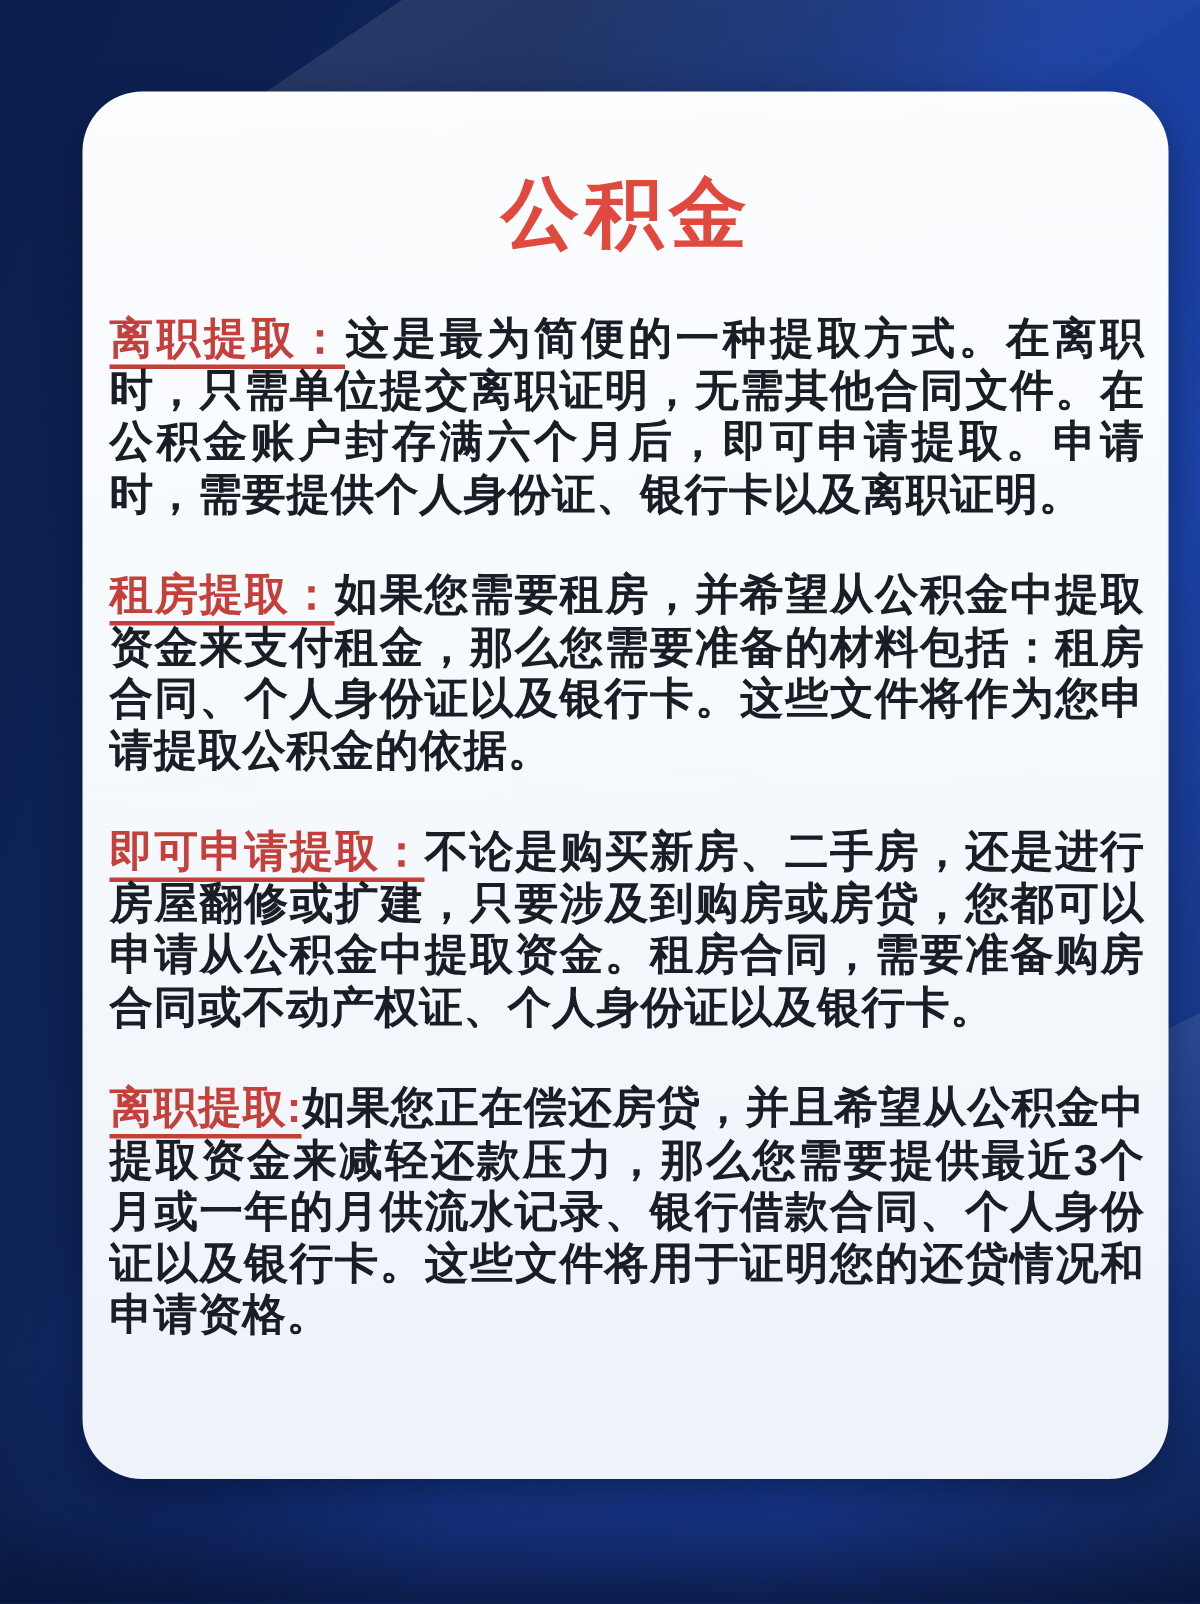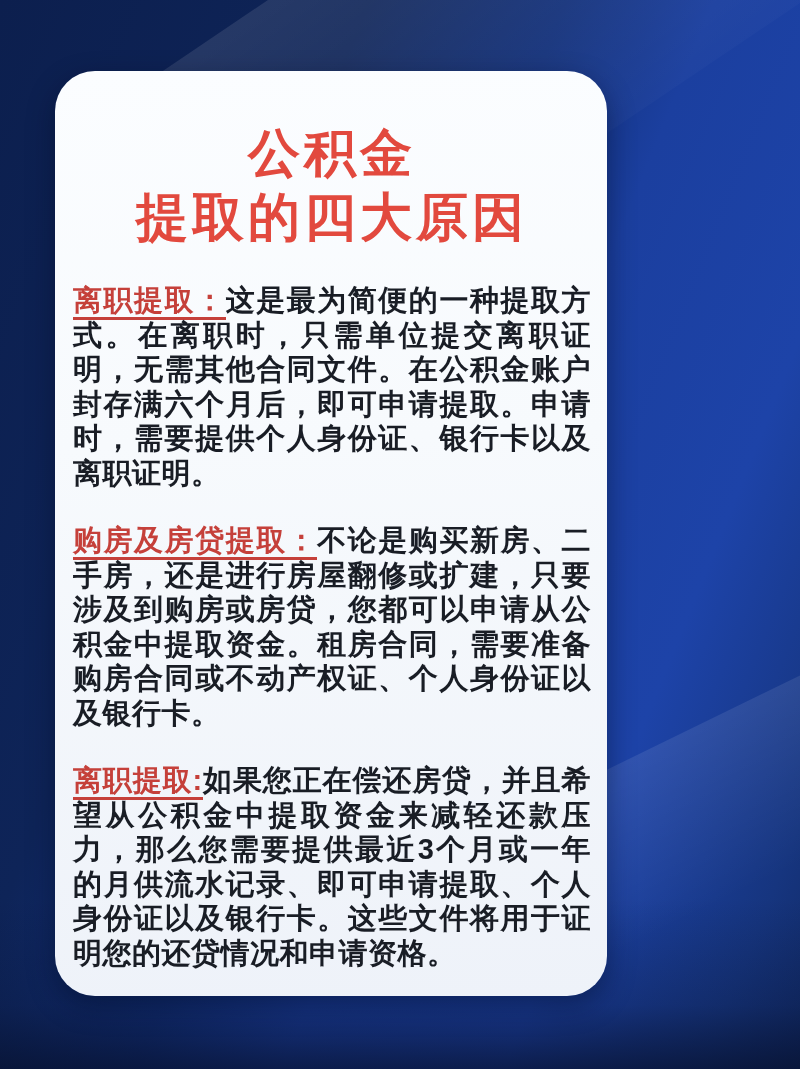--- a/index.html
+++ b/index.html
@@ -25,21 +25,21 @@
     position:absolute;left:480px;top:690px;width:620px;height:170px;
     background:linear-gradient(to bottom,rgba(255,255,255,0.09),rgba(255,255,255,0.00));
     transform:rotate(-26deg);
   }
   .bg-bottom-shade{
     position:absolute;inset:0;
     background:linear-gradient(to top,rgba(6,15,42,0.72) 0%,rgba(6,15,42,0.25) 6%,rgba(6,15,42,0) 16%);
   }
   
   .card{
-    position:absolute;left:55px;top:71px;width:552px;height:925px;
+    position:absolute;left:55px;top:61px;width:724px;height:925px;
     border-radius:40px;
     background:linear-gradient(178deg,#fbfdff 0%,#f7fafd 40%,#eef2f9 100%);
     box-shadow:0 10px 28px rgba(3,10,35,0.45);
     box-sizing:border-box;
     padding:50px 16px 0 18px;
   }
   .title{
     text-align:center;
     color:#e2493e;
     font-weight:700;
@@ -71,24 +71,24 @@
 <body>
 
 <div class="bg-base"></div>
 <div class="bg-streak-top"></div>
 <div class="bg-streak-bottom"></div>
 <div class="bg-bottom-shade"></div>
 
 <div class="card">
   <h1 class="title">
     <span class="line">公积金</span>
-    <span class="line">提取的四大原因</span>
   </h1>
 
   <div class="sections">
     <p class="section"><span class="section-heading">离职提取：</span><span>这是最为简便的一种提取方式。在离职时，只需单位提交离职证明，无需其他合同文件。在公积金账户封存满六个月后，即可申请提取。申请时，需要提供个人身份证、银行卡以及离职证明。</span></p>
 
+    <p class="section"><span class="section-heading">租房提取：</span><span>如果您需要租房，并希望从公积金中提取资金来支付租金，那么您需要准备的材料包括：租房合同、个人身份证以及银行卡。这些文件将作为您申请提取公积金的依据。</span></p>
 
-    <p class="section"><span class="section-heading">购房及房贷提取：</span><span>不论是购买新房、二手房，还是进行房屋翻修或扩建，只要涉及到购房或房贷，您都可以申请从公积金中提取资金。租房合同，需要准备购房合同或不动产权证、个人身份证以及银行卡。</span></p>
+    <p class="section"><span class="section-heading">即可申请提取：</span><span>不论是购买新房、二手房，还是进行房屋翻修或扩建，只要涉及到购房或房贷，您都可以申请从公积金中提取资金。租房合同，需要准备购房合同或不动产权证、个人身份证以及银行卡。</span></p>
 
-    <p class="section"><span class="section-heading">离职提取:</span><span>如果您正在偿还房贷，并且希望从公积金中提取资金来减轻还款压力，那么您需要提供最近3个月或一年的月供流水记录、即可申请提取、个人身份证以及银行卡。这些文件将用于证明您的还贷情况和申请资格。</span></p>
+    <p class="section"><span class="section-heading">离职提取:</span><span>如果您正在偿还房贷，并且希望从公积金中提取资金来减轻还款压力，那么您需要提供最近3个月或一年的月供流水记录、银行借款合同、个人身份证以及银行卡。这些文件将用于证明您的还贷情况和申请资格。</span></p>
   </div>
 </div>
 
 </body></html>

